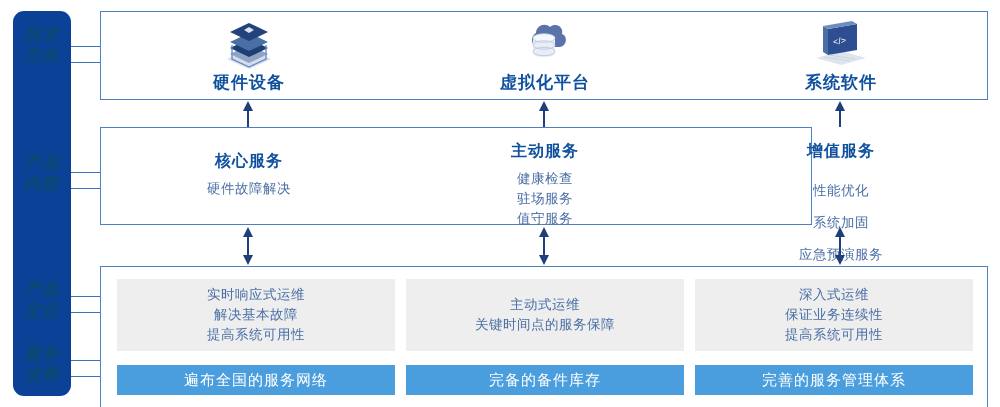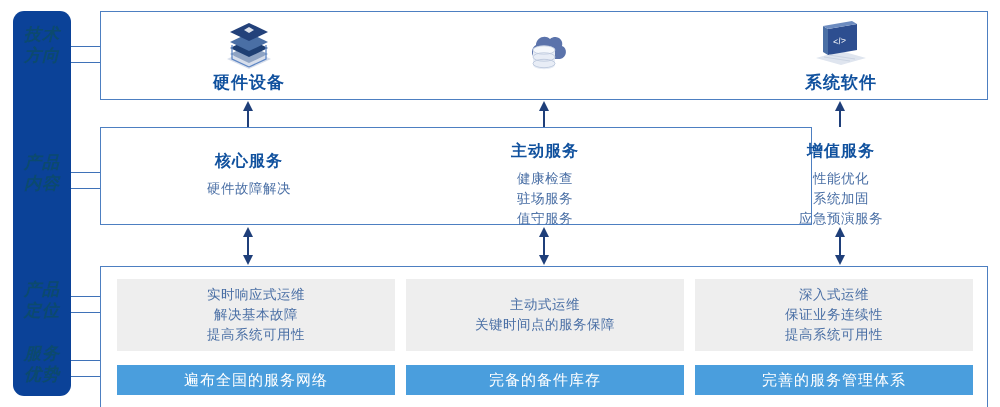--- a/index.html
+++ b/index.html
@@ -211,20 +211,21 @@
       <div class="tech-icon">
         <svg viewBox="0 0 62 52" width="62" height="52">
           <path d="M22 16 C22 9, 31 5, 36 10 C42 5, 50 10, 48 17 C54 19, 53 29, 46 30 L24 30 C17 30, 16 19, 22 16 Z" fill="#5b73ab"></path>
           <ellipse cx="30" cy="21" rx="11" ry="4.2" fill="#e8edf6"></ellipse>
           <path d="M19 21 L19 36 C19 38.4, 24 40.2, 30 40.2 C36 40.2, 41 38.4, 41 36 L41 21 Z" fill="#e8edf6"></path>
           <ellipse cx="30" cy="21" rx="11" ry="4.2" fill="#f5f8fc" stroke="#bcc8dd" stroke-width="0.8"></ellipse>
           <ellipse cx="30" cy="28" rx="11" ry="4.2" fill="none" stroke="#bcc8dd" stroke-width="0.9"></ellipse>
           <ellipse cx="30" cy="34.5" rx="11" ry="4.2" fill="none" stroke="#bcc8dd" stroke-width="0.9"></ellipse>
         </svg>
       </div>
+      <div class="tech-title">虚拟化平台</div>
     </div>
 
     <div class="tech-col" style="left:592px; width:296px;">
       <div class="tech-icon">
         <svg viewBox="0 0 62 52" width="62" height="52">
           <polygon points="31,34 56,41 31,48 6,41" fill="#dfe5ef"></polygon>
           <polygon points="18,12 47,7 47,33 18,38" fill="#2d4e90"></polygon>
           <polygon points="18,12 18,38 13,35 13,9" fill="#4a6fa5"></polygon>
           <polygon points="13,9 42,4 47,7 18,12" fill="#6d8cc0"></polygon>
           <text x="30" y="27" font-family="Liberation Sans, sans-serif" font-size="9" fill="#ffffff" transform="rotate(-8 30 27)" text-anchor="middle">&lt;/&gt;</text>
@@ -258,21 +259,21 @@
       <div class="content-item">硬件故障解决</div>
     </div>
 
     <div class="content-col" style="left:296px; width:296px;">
       <div class="content-head">主动服务</div>
       <div class="content-item">健康检查</div>
       <div class="content-item">驻场服务</div>
       <div class="content-item">值守服务</div>
     </div>
 
-    <div class="content-col" style="left:592px; width:296px;">
+    <div class="content-col" style="left:592px; width:296px;gap:12px;">
       <div class="content-head">增值服务</div>
       <div class="content-item">性能优化</div>
       <div class="content-item">系统加固</div>
       <div class="content-item">应急预演服务</div>
     </div>
   </div>
 
   <svg class="arrow" style="left:240px; top:227px;" width="16" height="38">
     <line x1="8" y1="8" x2="8" y2="30" stroke="#1f3f7a" stroke-width="2"></line>
     <polygon points="8,0 13,10 3,10" fill="#1f3f7a"></polygon>

